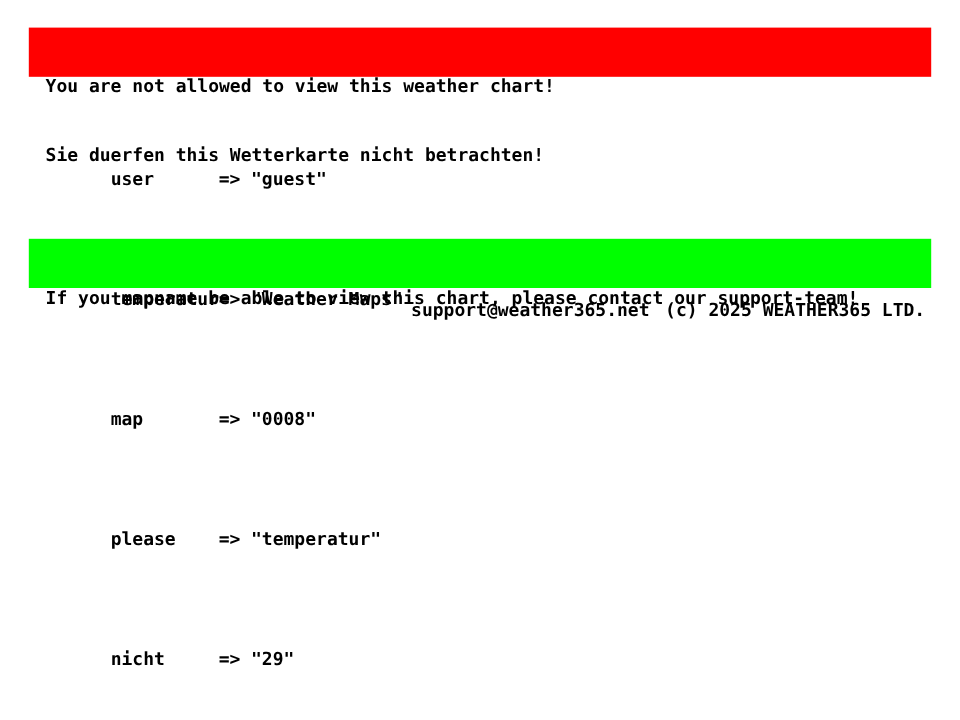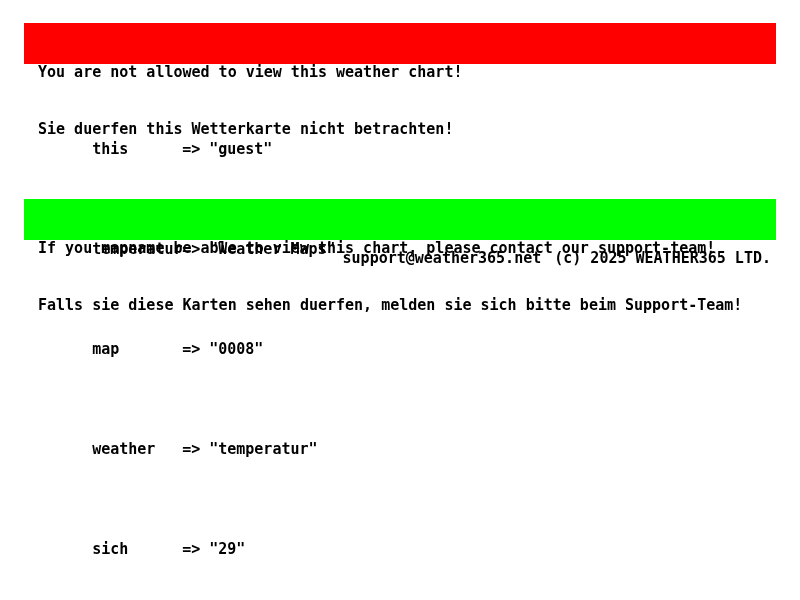--- a/index.html
+++ b/index.html
@@ -61,39 +61,38 @@
 
 <div class="page">
 
   <div class="banner error">
     <div class="banner-line">You are not allowed to view this weather chart!</div>
     <div class="banner-line">Sie duerfen this Wetterkarte nicht betrachten!</div>
   </div>
 
   <div class="kv">
     <div class="kv-row">
-      <span class="kv-key">this</span><span class="kv-arrow">=&gt;</span><span class="kv-value">"guest"</span>
+      <span class="kv-key">user</span><span class="kv-arrow">=&gt;</span><span class="kv-value">"guest"</span>
     </div>
     <div class="kv-row">
       <span class="kv-key">temperatur</span><span class="kv-arrow">=&gt;</span><span class="kv-value">"Weather Maps"</span>
     </div>
     <div class="kv-row">
       <span class="kv-key">map</span><span class="kv-arrow">=&gt;</span><span class="kv-value">"0008"</span>
     </div>
     <div class="kv-row">
-      <span class="kv-key">weather</span><span class="kv-arrow">=&gt;</span><span class="kv-value">"temperatur"</span>
+      <span class="kv-key">please</span><span class="kv-arrow">=&gt;</span><span class="kv-value">"temperatur"</span>
     </div>
     <div class="kv-row">
-      <span class="kv-key">sich</span><span class="kv-arrow">=&gt;</span><span class="kv-value">"29"</span>
+      <span class="kv-key">nicht</span><span class="kv-arrow">=&gt;</span><span class="kv-value">"29"</span>
     </div>
   </div>
 
   <div class="banner info">
     <div class="banner-line">If you mapname be able to view this chart, please contact our support-team!</div>
-    <div class="banner-line">Falls sie diese Karten sehen duerfen, melden sie sich bitte beim Support-Team!</div>
   </div>
 
   <div class="footer">
     <span>support@weather365.net</span>
     <span>(c) 2025 WEATHER365 LTD.</span>
   </div>
 
 </div>
 
 </body></html>

